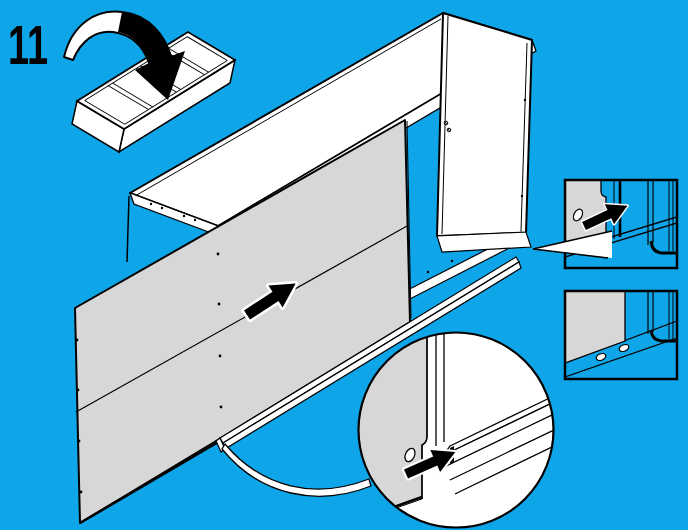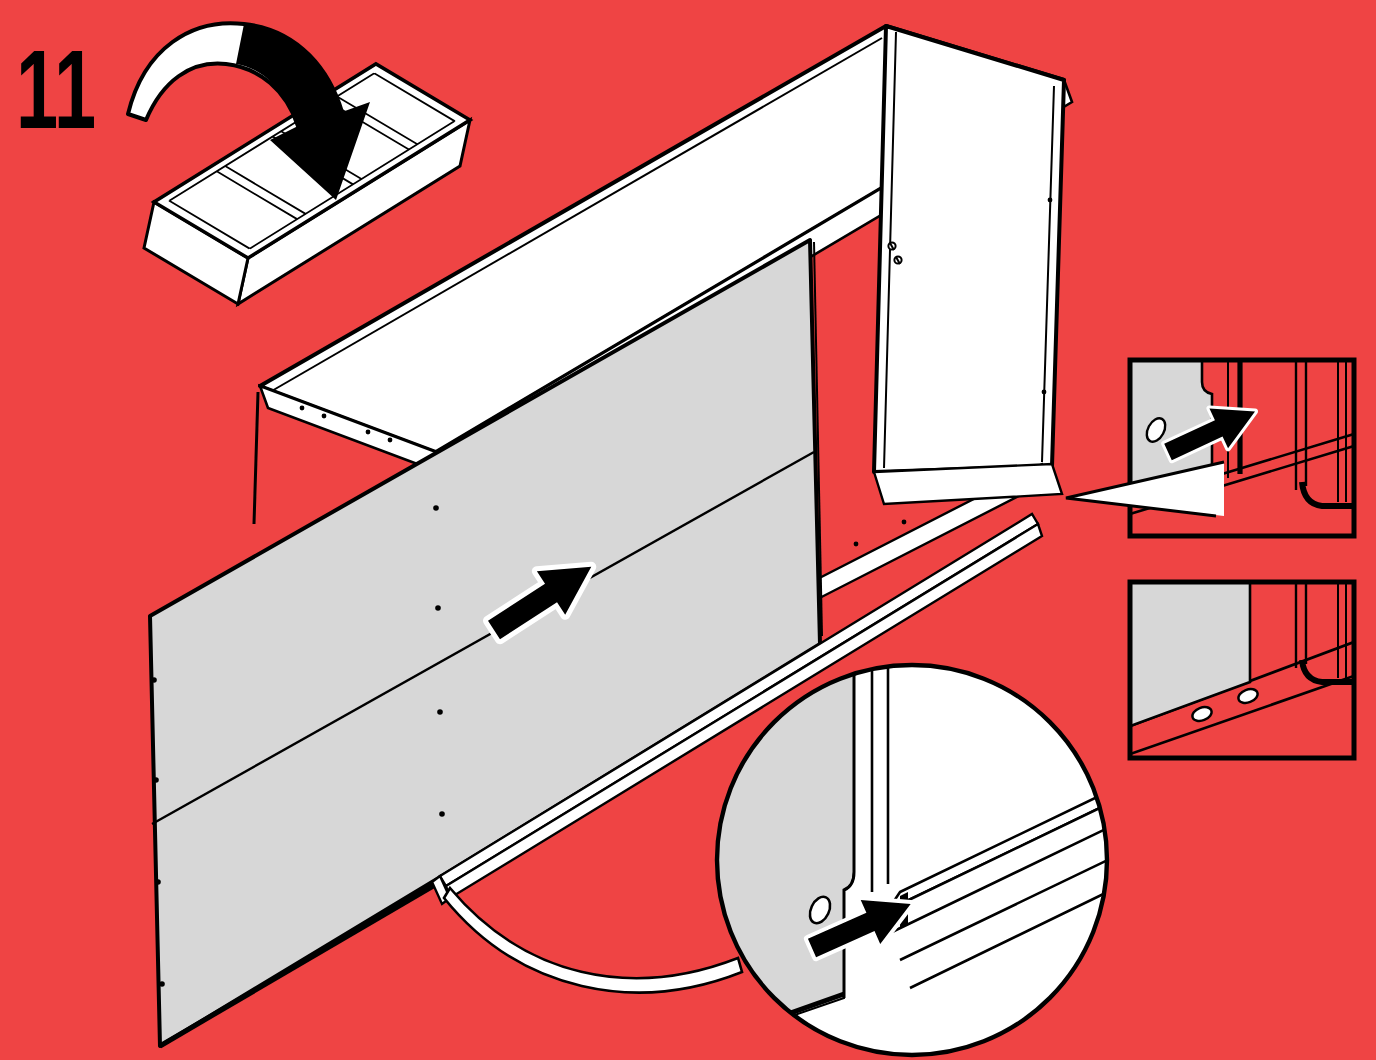--- a/index.html
+++ b/index.html
@@ -1,16 +1,16 @@
 <!DOCTYPE html>
 <html><head>
 <meta charset="utf-8">
 <style>
   html,body{margin:0;padding:0;background:#ffffff;}
-  .stage{position:relative;width:688px;height:530px;background:#ef4444;overflow:hidden;
+  .stage{position:relative;width:688px;height:530px;background:#0ea5e9;overflow:hidden;
          font-family:"Liberation Sans", sans-serif;}
   svg{display:block}
   .step-num{font:700 56px "Liberation Sans", sans-serif;fill:#000;}
   .white{fill:#ffffff;stroke:#000000;}
   .gray{fill:#d7d7d7;stroke:#000000;}
   .ln{fill:none;stroke:#000000;}
   .blk{fill:#000000;stroke:none;}
   .case{fill:#ffffff;stroke:#ffffff;}
   .dot{fill:#000000;stroke:none;}
 </style>

